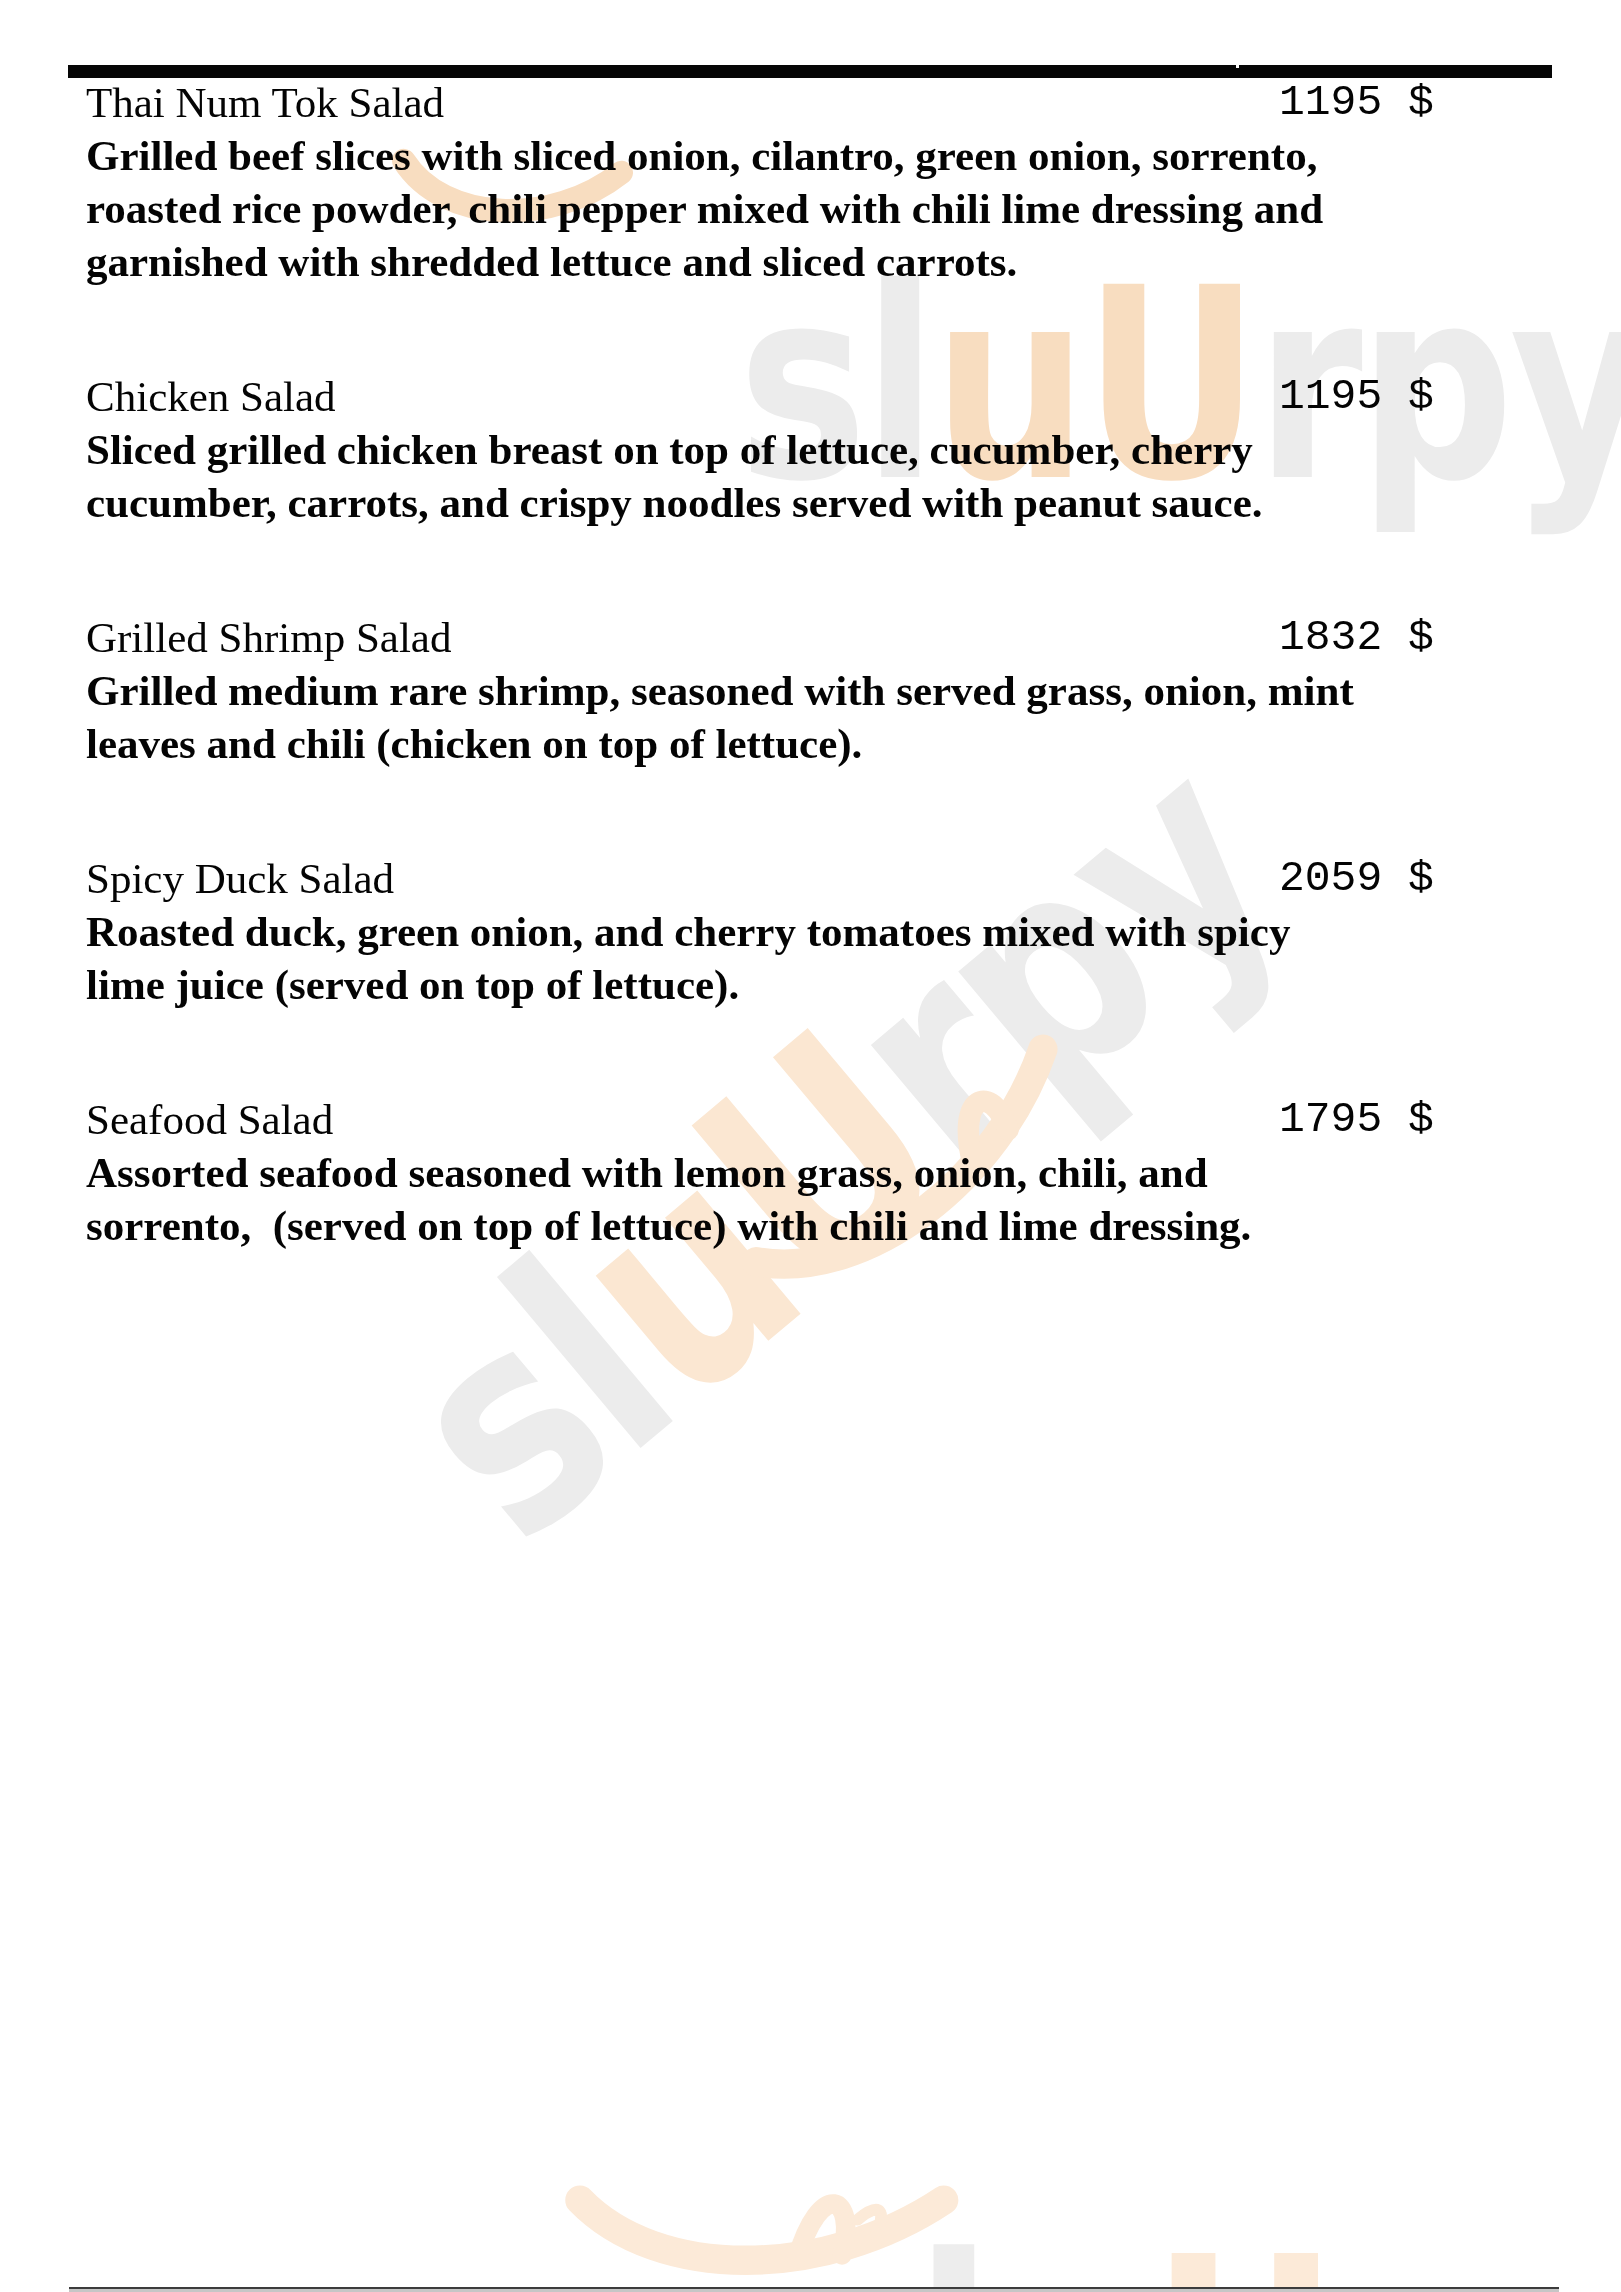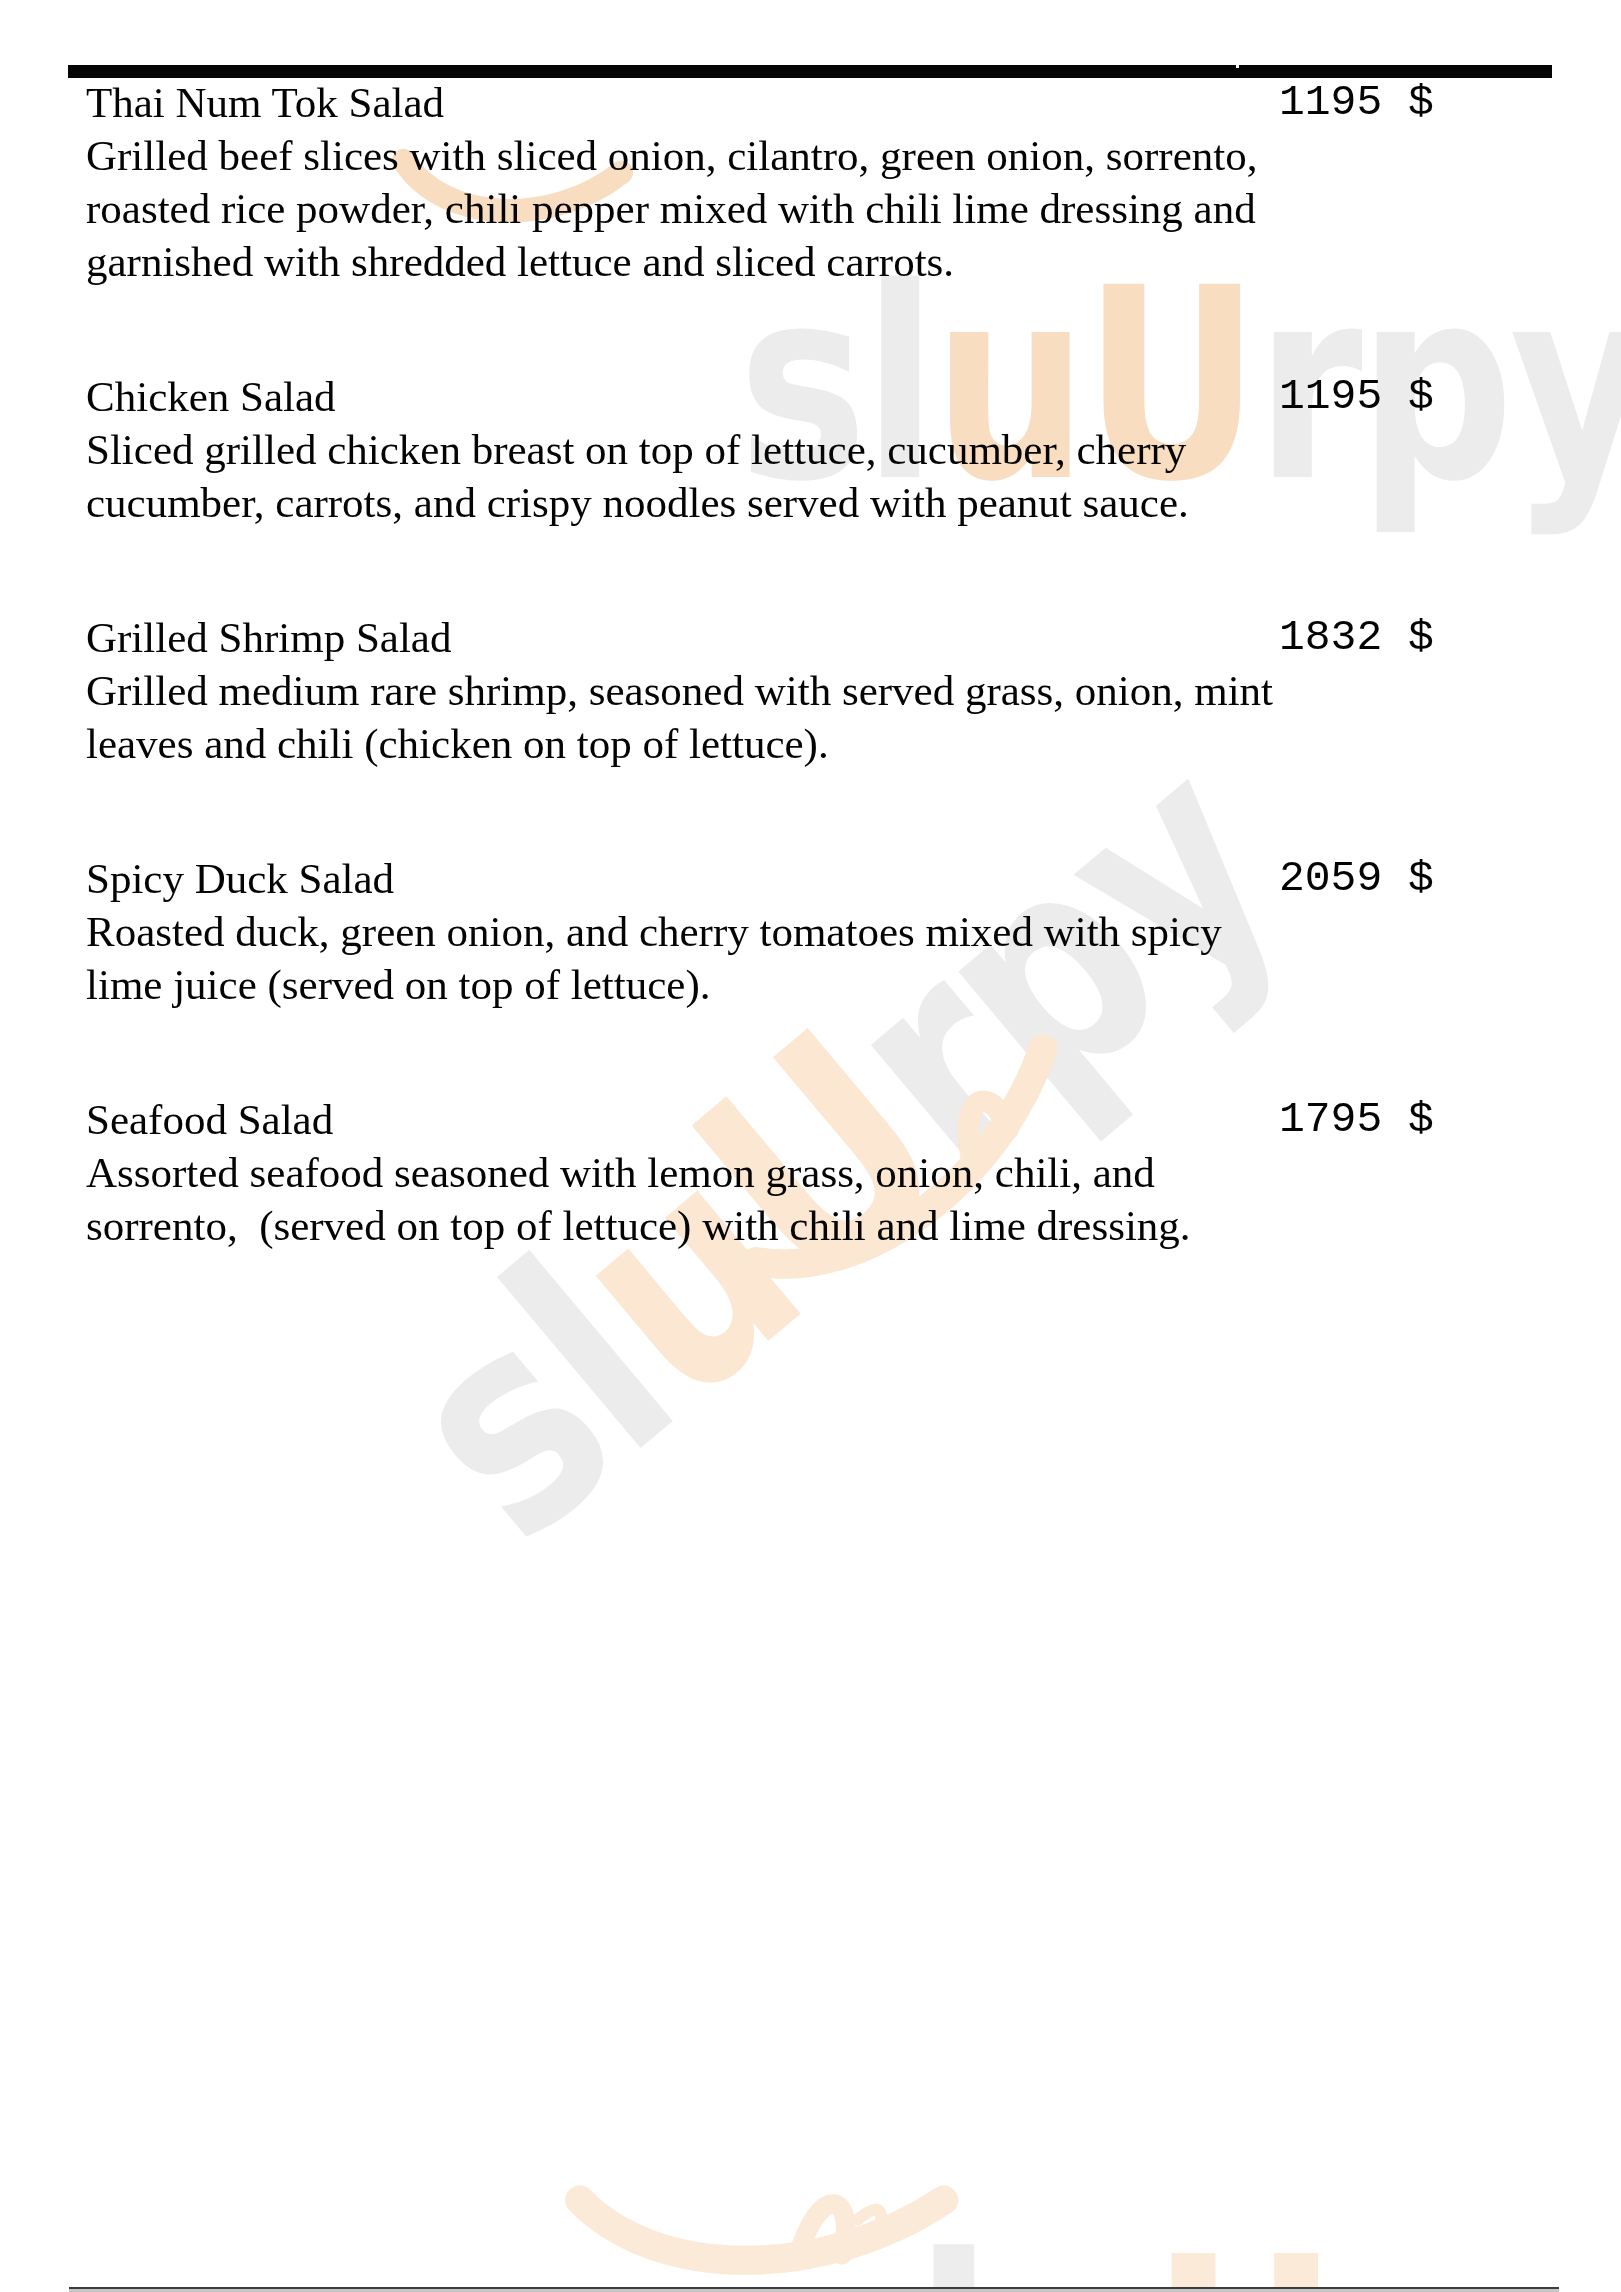--- a/index.html
+++ b/index.html
@@ -25,21 +25,21 @@
   }
 
   
   .menu{
     position:absolute;left:86px;top:76px;width:1451px;z-index:2;
     font-size:43px;line-height:53px;color:#040404;
   }
   .item{margin-bottom:82px;position:relative;}
   .title-row{position:relative;}
   .item-price{position:absolute;left:1193px;top:0;white-space:pre;font-family:Liberation Mono, monospace;}
-  .desc-line{white-space:pre;}
+  .desc-line{white-space:pre;font-weight:bold;}
 
   
   .wm{
     position:absolute;z-index:0;
     font-family:"DejaVu Sans", sans-serif;
     font-weight:bold;line-height:1;letter-spacing:-0.02em;
     white-space:pre;pointer-events:none;
   }
   .wm .letters{display:inline-block;transform:scaleX(0.82);transform-origin:left bottom;}
   .wm-top{left:390px;top:-11.8px;font-size:265px;}

